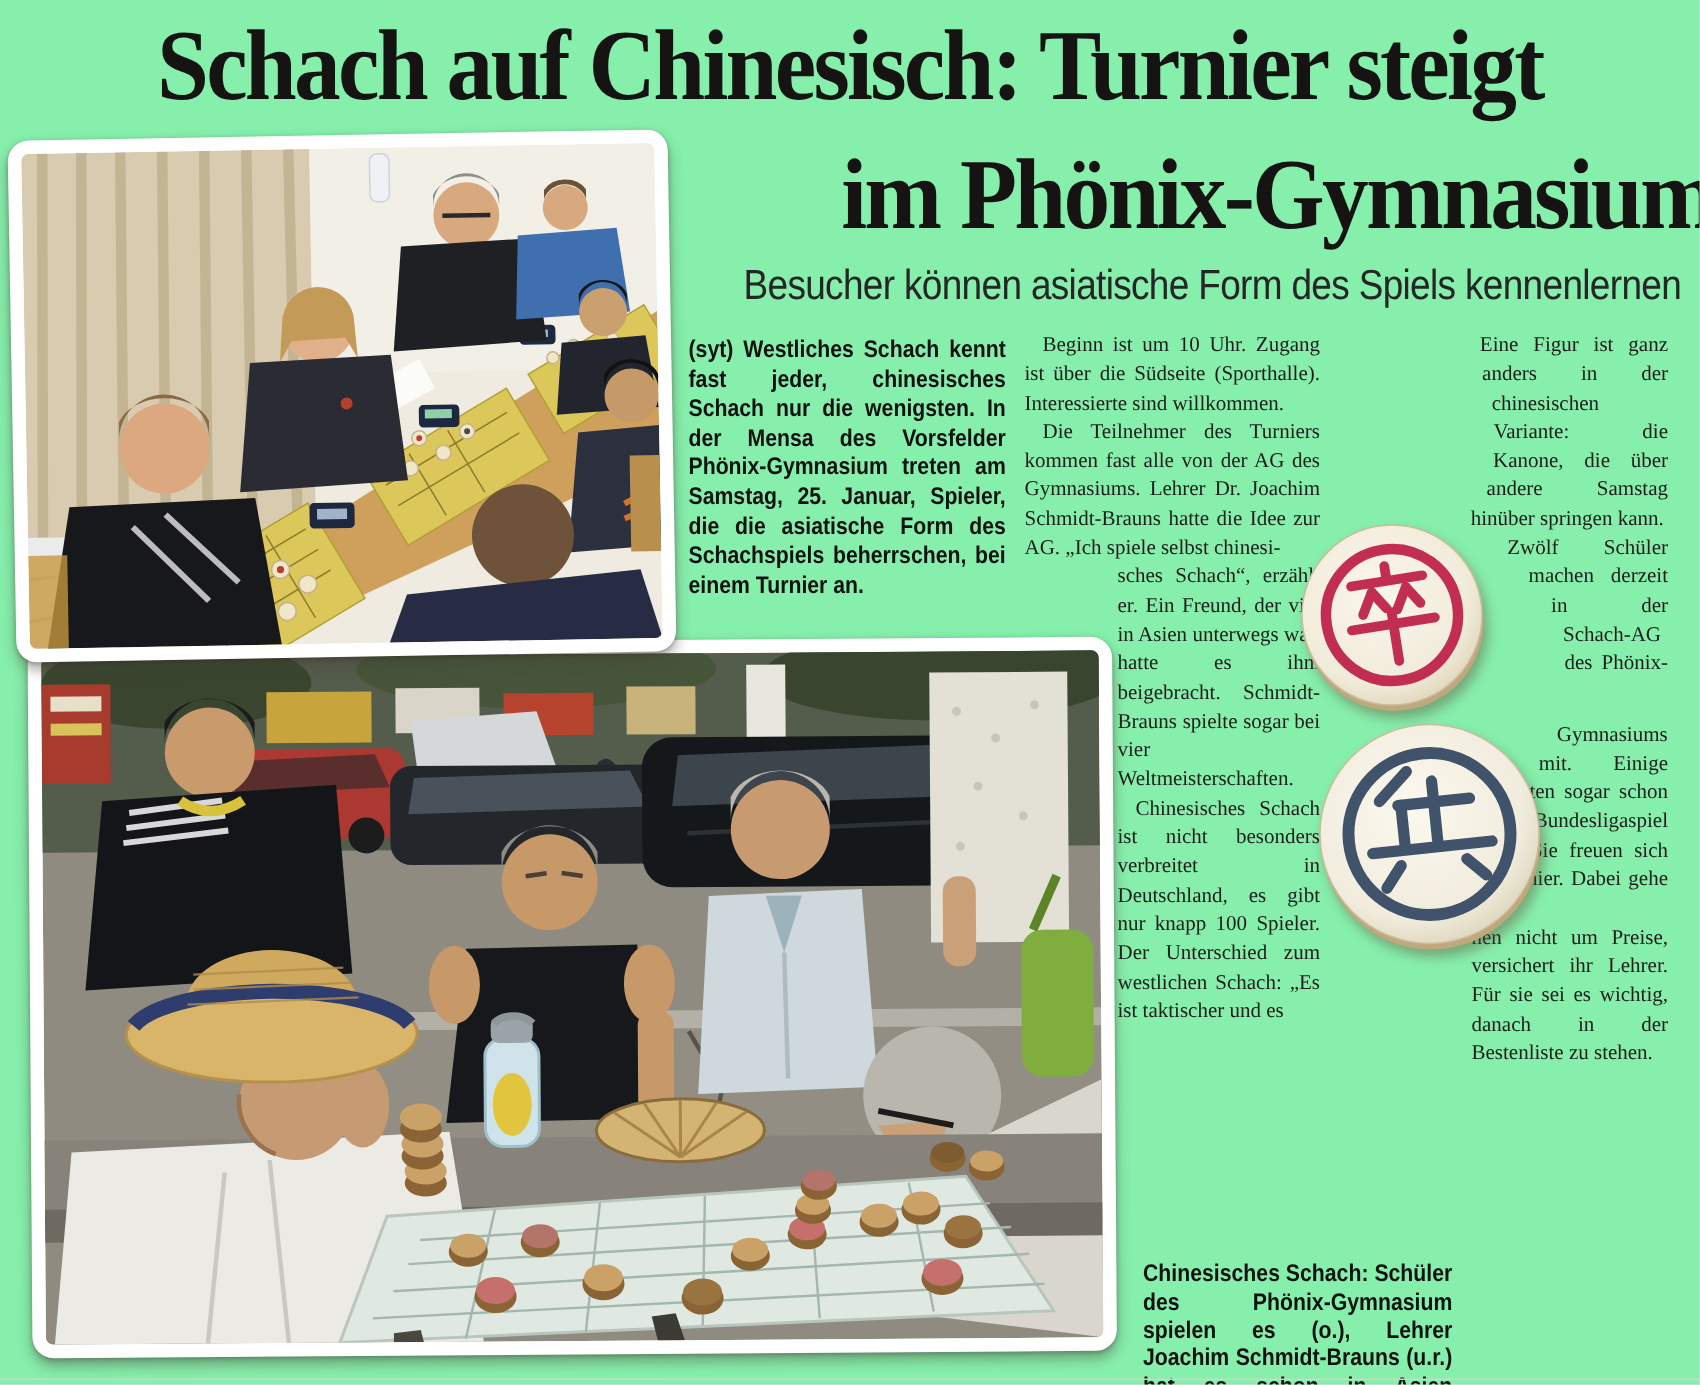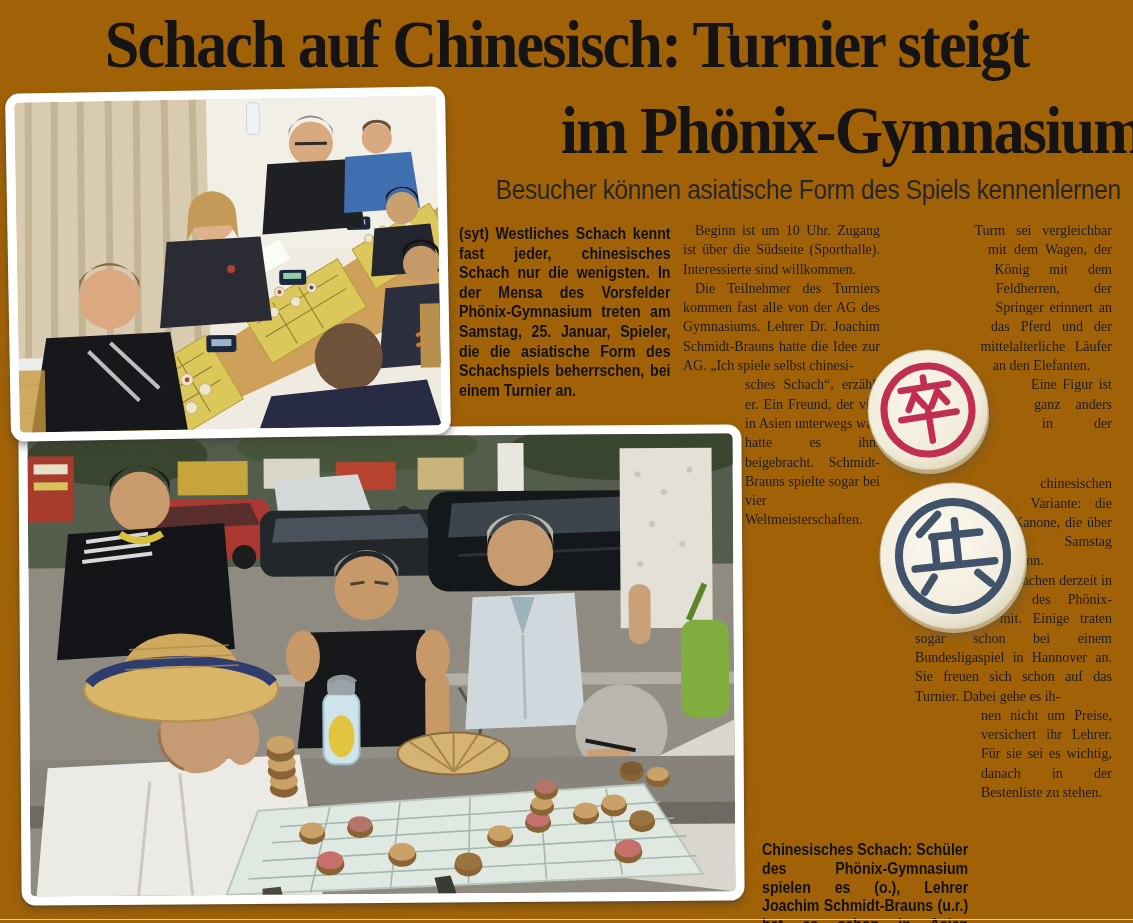--- a/index.html
+++ b/index.html
@@ -1,18 +1,18 @@
 <!DOCTYPE html>
 <html lang="de"><head>
 <meta charset="utf-8">
 <style>
   html,body{margin:0;padding:0;}
   body{width:1133px;height:923px;overflow:hidden;background:#e9e7e3;
        font-family:"Liberation Serif", serif;}
-  .page{position:relative;width:1133px;height:923px;background:#a16207;}
+  .page{position:relative;width:1133px;height:923px;background:#86efac;}
 
   
   .hl{position:absolute;margin:0;color:#151413;font-family:"Liberation Serif",serif;
       font-weight:bold;white-space:nowrap;}
   .hl1{top:8px;left:0;width:1133px;text-align:center;font-size:67px;line-height:1.1;
        letter-spacing:-2px;transform:scaleX(.93);transform-origin:50% 0;}
   .hl2{top:94px;left:540px;width:593px;text-align:center;font-size:67px;line-height:1.1;
        letter-spacing:-2px;transform:scaleX(.93);transform-origin:50% 0;}
   .subhead{position:absolute;top:174px;left:455px;width:678px;text-align:center;
        font-family:"Liberation Sans",sans-serif;font-weight:400;font-size:28px;color:#262626;
@@ -400,26 +400,26 @@
     </svg>
   </figure>
 
   <div class="lead">(syt) Westliches Schach kennt fast jeder, chinesisches Schach nur die wenigsten. In der Mensa des Vorsfelder Phönix-Gymnasium treten am Samstag, 25. Januar, Spieler, die die asiatische Form des Schachspiels beherrschen, bei einem Turnier an.</div>
 
   <div class="col col2">
     <p class="ind">Beginn ist um 10 Uhr. Zugang ist über die Südseite (Sporthalle). Interessierte sind willkommen.</p>
     <p class="ind">Die Teilnehmer des Turniers kommen fast alle von der AG des Gymnasiums. Lehrer Dr. Joachim Schmidt-Brauns hatte die Idee zur AG. „Ich spiele selbst chinesi-</p>
     <div class="sp sp-photo"></div>
     <p>sches Schach“, erzählt er. Ein Freund, der viel in Asien unterwegs war, hatte es ihm beigebracht. Schmidt-Brauns spielte sogar bei vier Weltmeisterschaften.</p>
+    <p class="ind">Chinesisches Schach ist nicht besonders verbreitet in Deutschland, es gibt nur knapp 100 Spieler. Der Unterschied zum westlichen Schach: „Es ist taktischer und es</p>
   </div>
 
   <div class="col col3">
     <div class="sp spA"></div>
     <div class="sp spB"></div>
-    <p>Turm sei vergleichbar mit dem Wagen, der König mit dem Feldherren, der Springer erinnert an das Pferd und der mittelalterliche Läufer an den Elefanten.</p>
     <p class="ind">Eine Figur ist ganz anders in der chinesischen Variante: die Kanone, die über andere Samstag hinüber springen kann.</p>
     <p class="ind">Zwölf Schüler machen derzeit in der Schach-AG des Phönix-Gymnasiums mit. Einige traten sogar schon bei einem Bundesligaspiel in Hannover an. Sie freuen sich schon auf das Turnier. Dabei gehe es ih-</p>
     <div class="sp spC"></div>
     <p>nen nicht um Preise, versichert ihr Lehrer. Für sie sei es wichtig, danach in der Bestenliste zu stehen.</p>
   </div>
 
   <div class="caption">Chinesisches Schach: Schüler des Phönix-Gymnasium spielen es (o.), Lehrer Joachim Schmidt-Brauns (u.r.) hat es schon in Asien gespielt.</div>
 
   <div class="piece piece-red" role="img" aria-label="卒">
     <svg width="123" height="126" viewBox="0 0 123 126">

